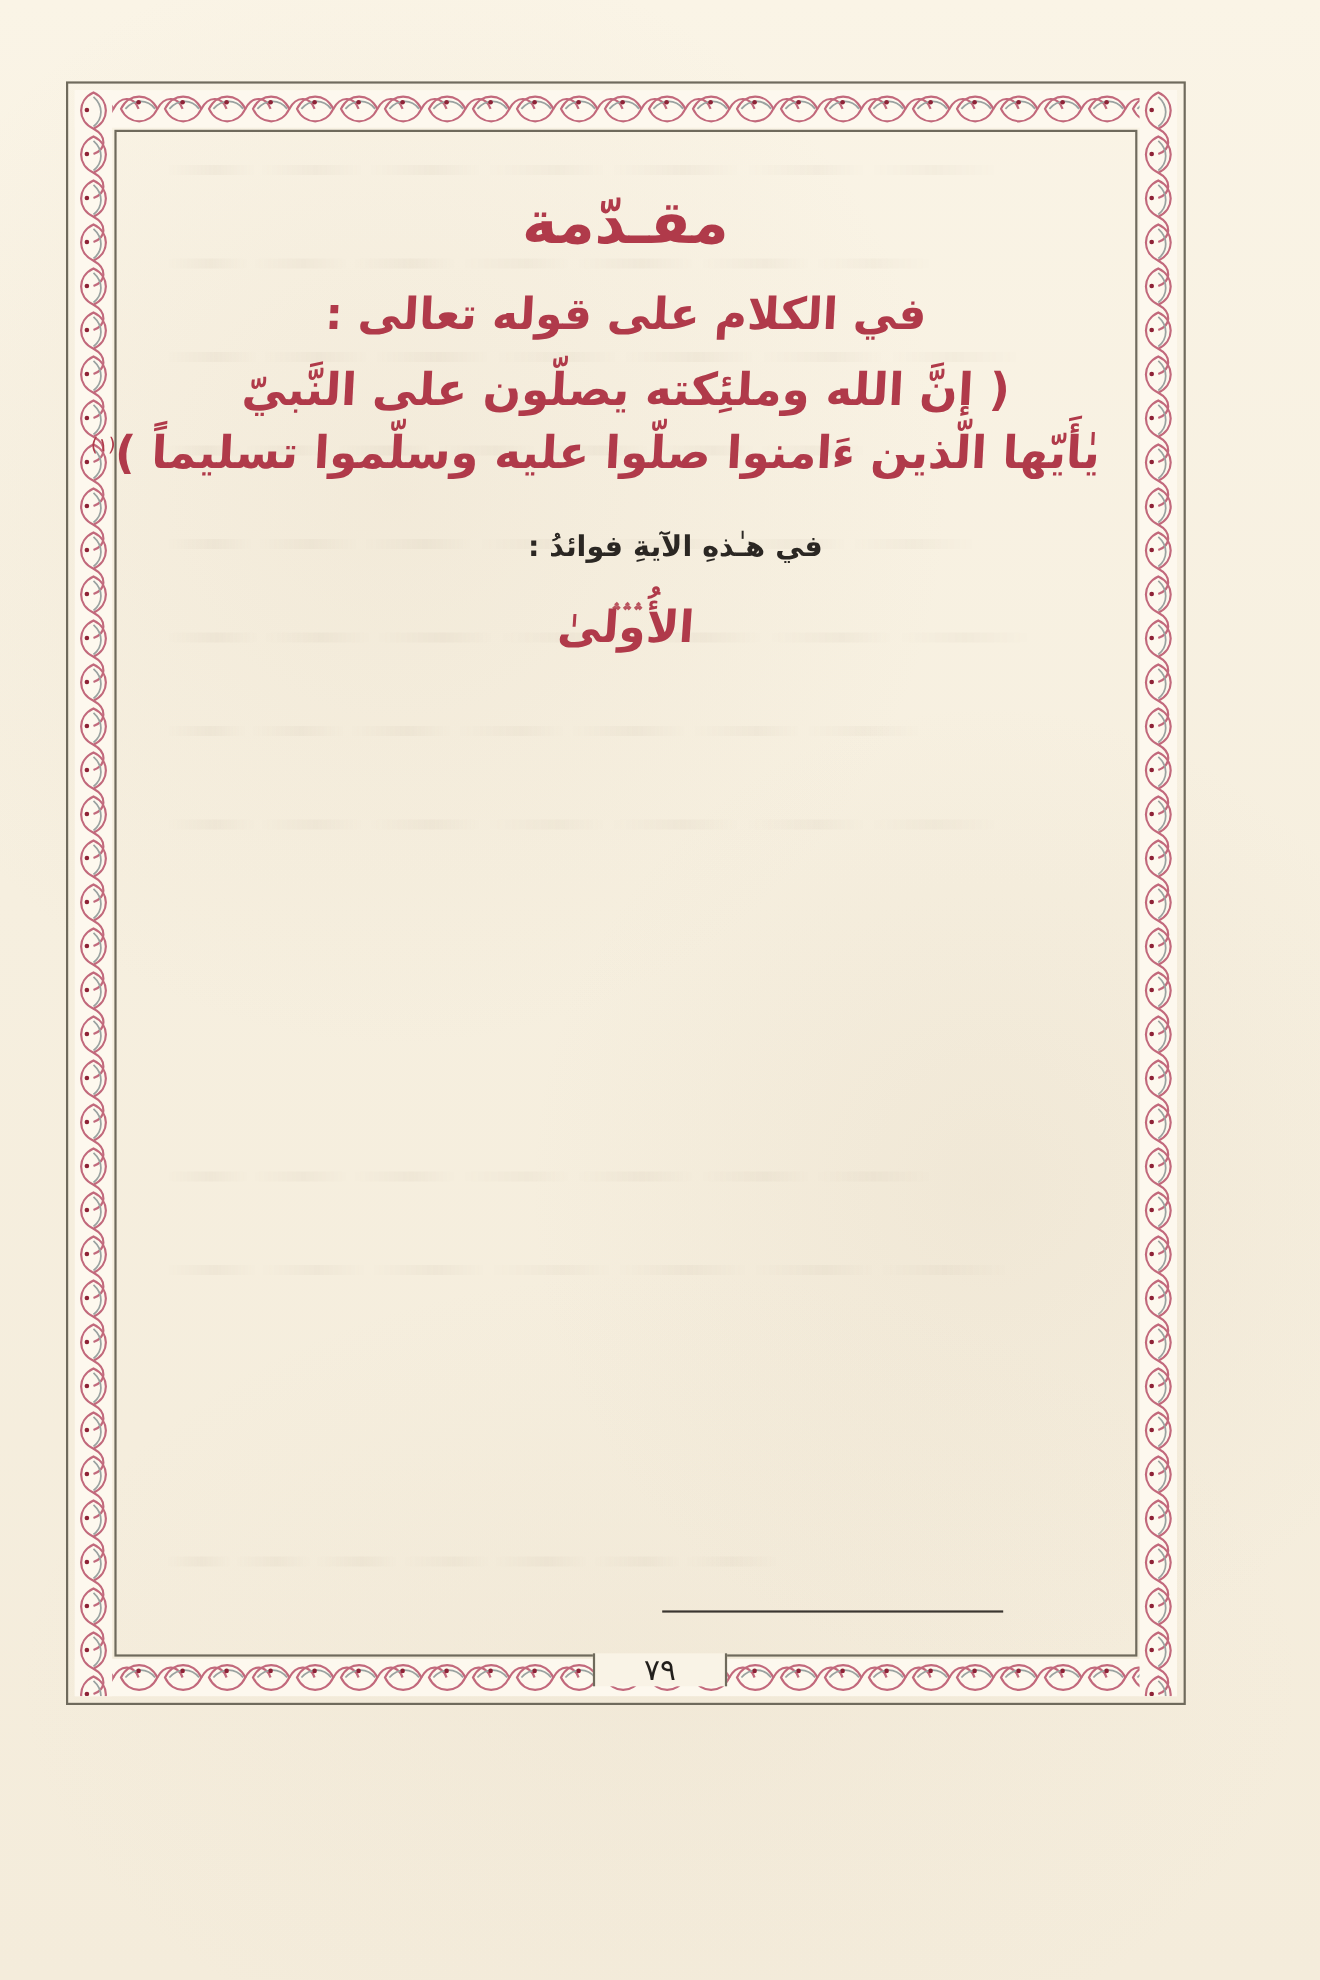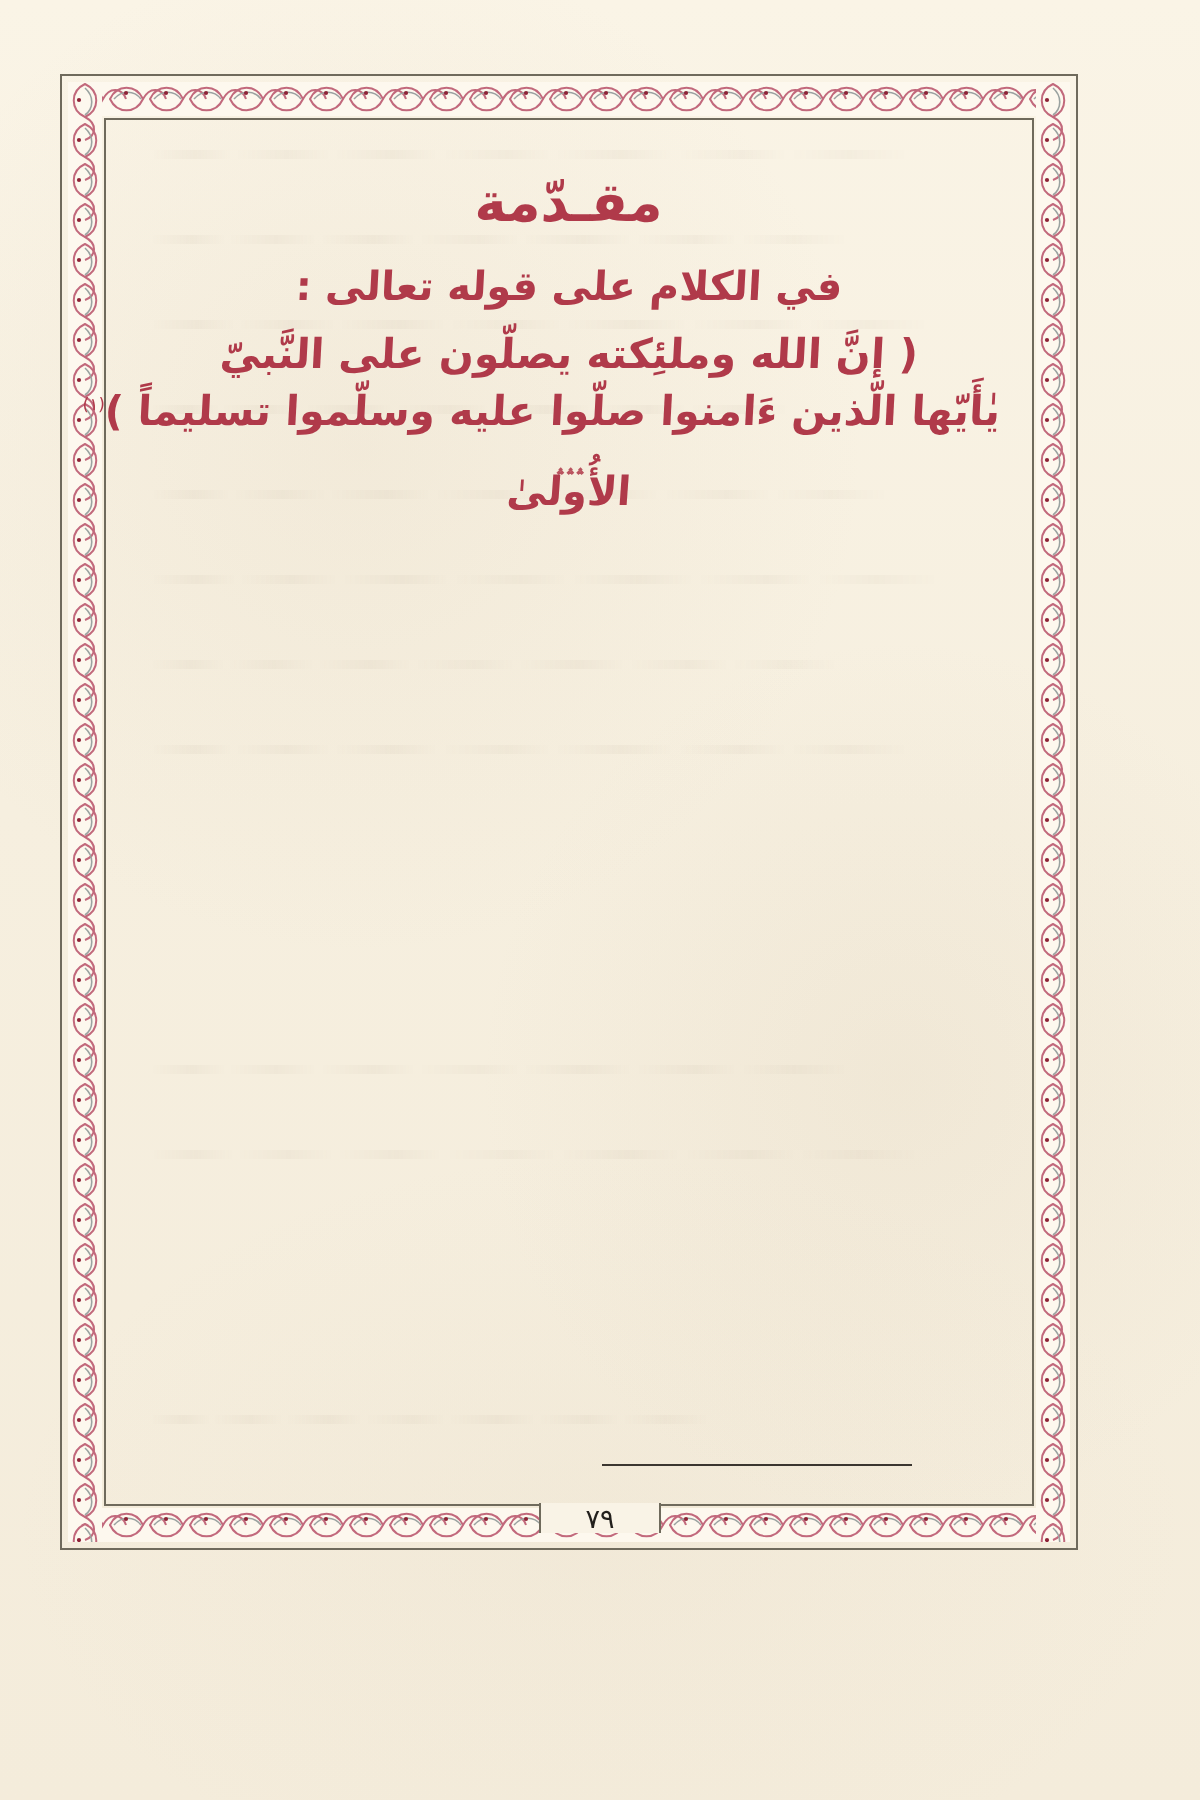--- a/index.html
+++ b/index.html
@@ -443,20 +443,21 @@
     <div class="calli heading-muqaddima">مقـدّمة</div>
 
     <div class="calli heading-sub">في الكلام على قوله تعالى :</div>
 
     <div class="calli verse-line">( إنَّ الله وملئِكته يصلّون على النَّبيّ</div>
 
     <div class="calli verse-line-2">
       <span>يٰأَيّها الّذين ءَامنوا صلّوا عليه وسلّموا تسليماً )</span><span class="sup">(١)</span>
     </div>
 
+    <div class="fawaid">في هـٰذهِ الآيةِ فوائدُ :</div>
 
     <div class="al-ula">
       <span class="deco-dots">؞؞؞</span>
       <span>الأُولىٰ</span>
     </div>
 
     <p class="body first"></p>
     <p class="body"></p>
     <p class="body"></p>
 

